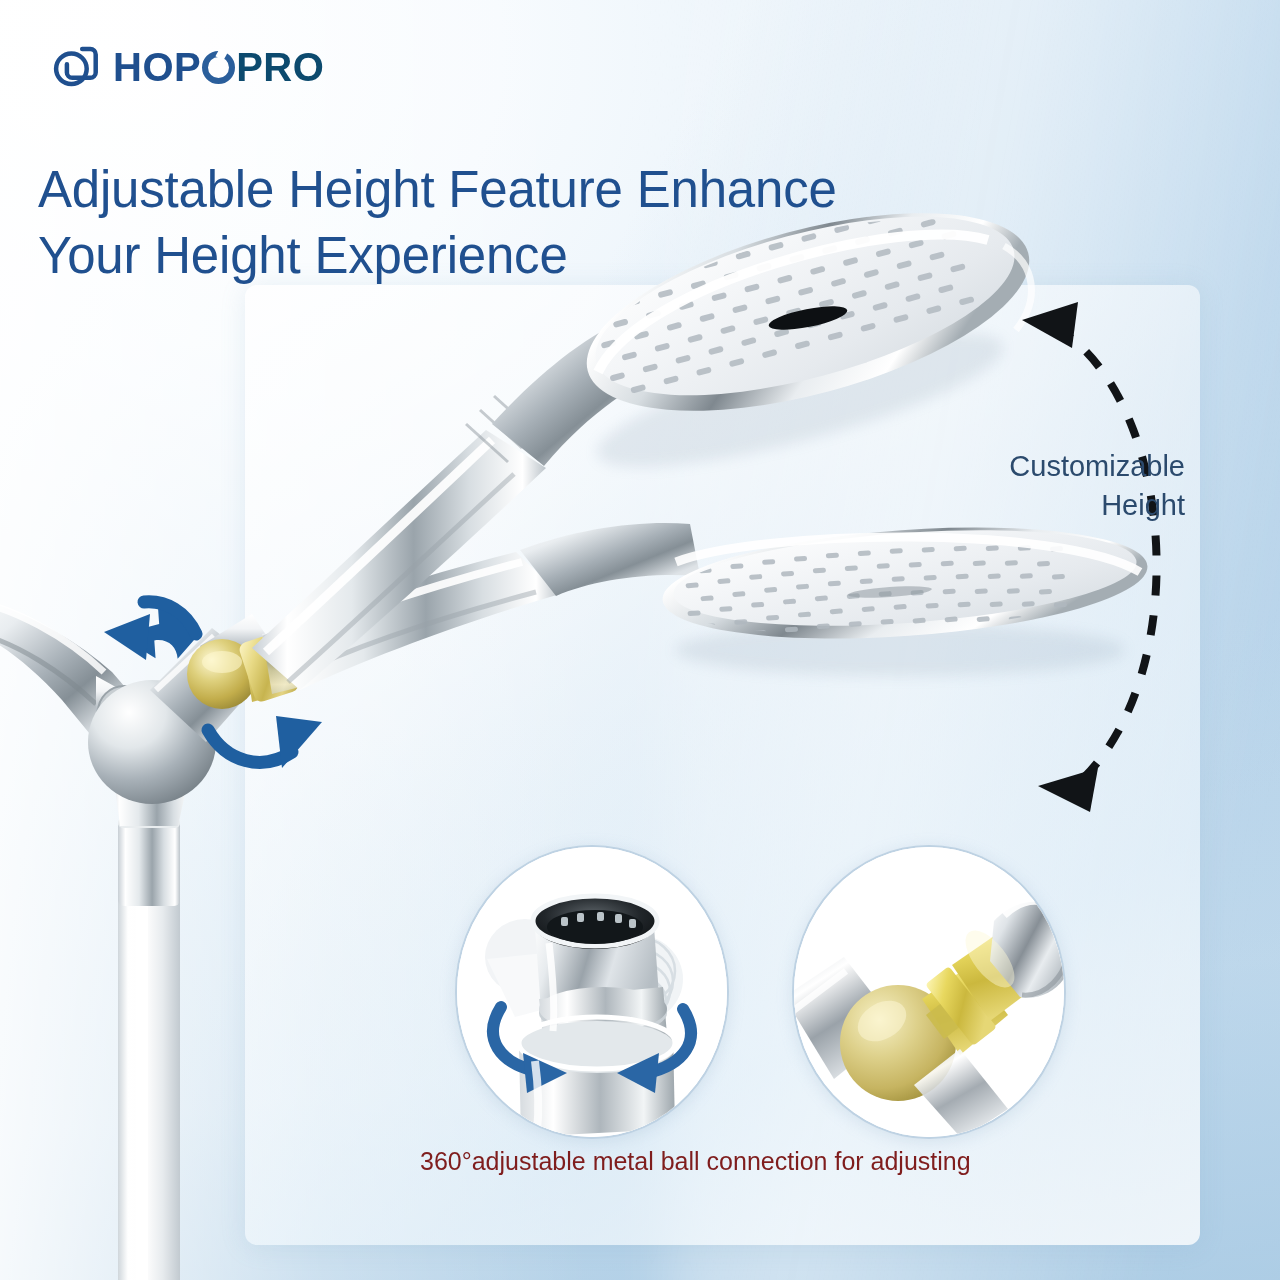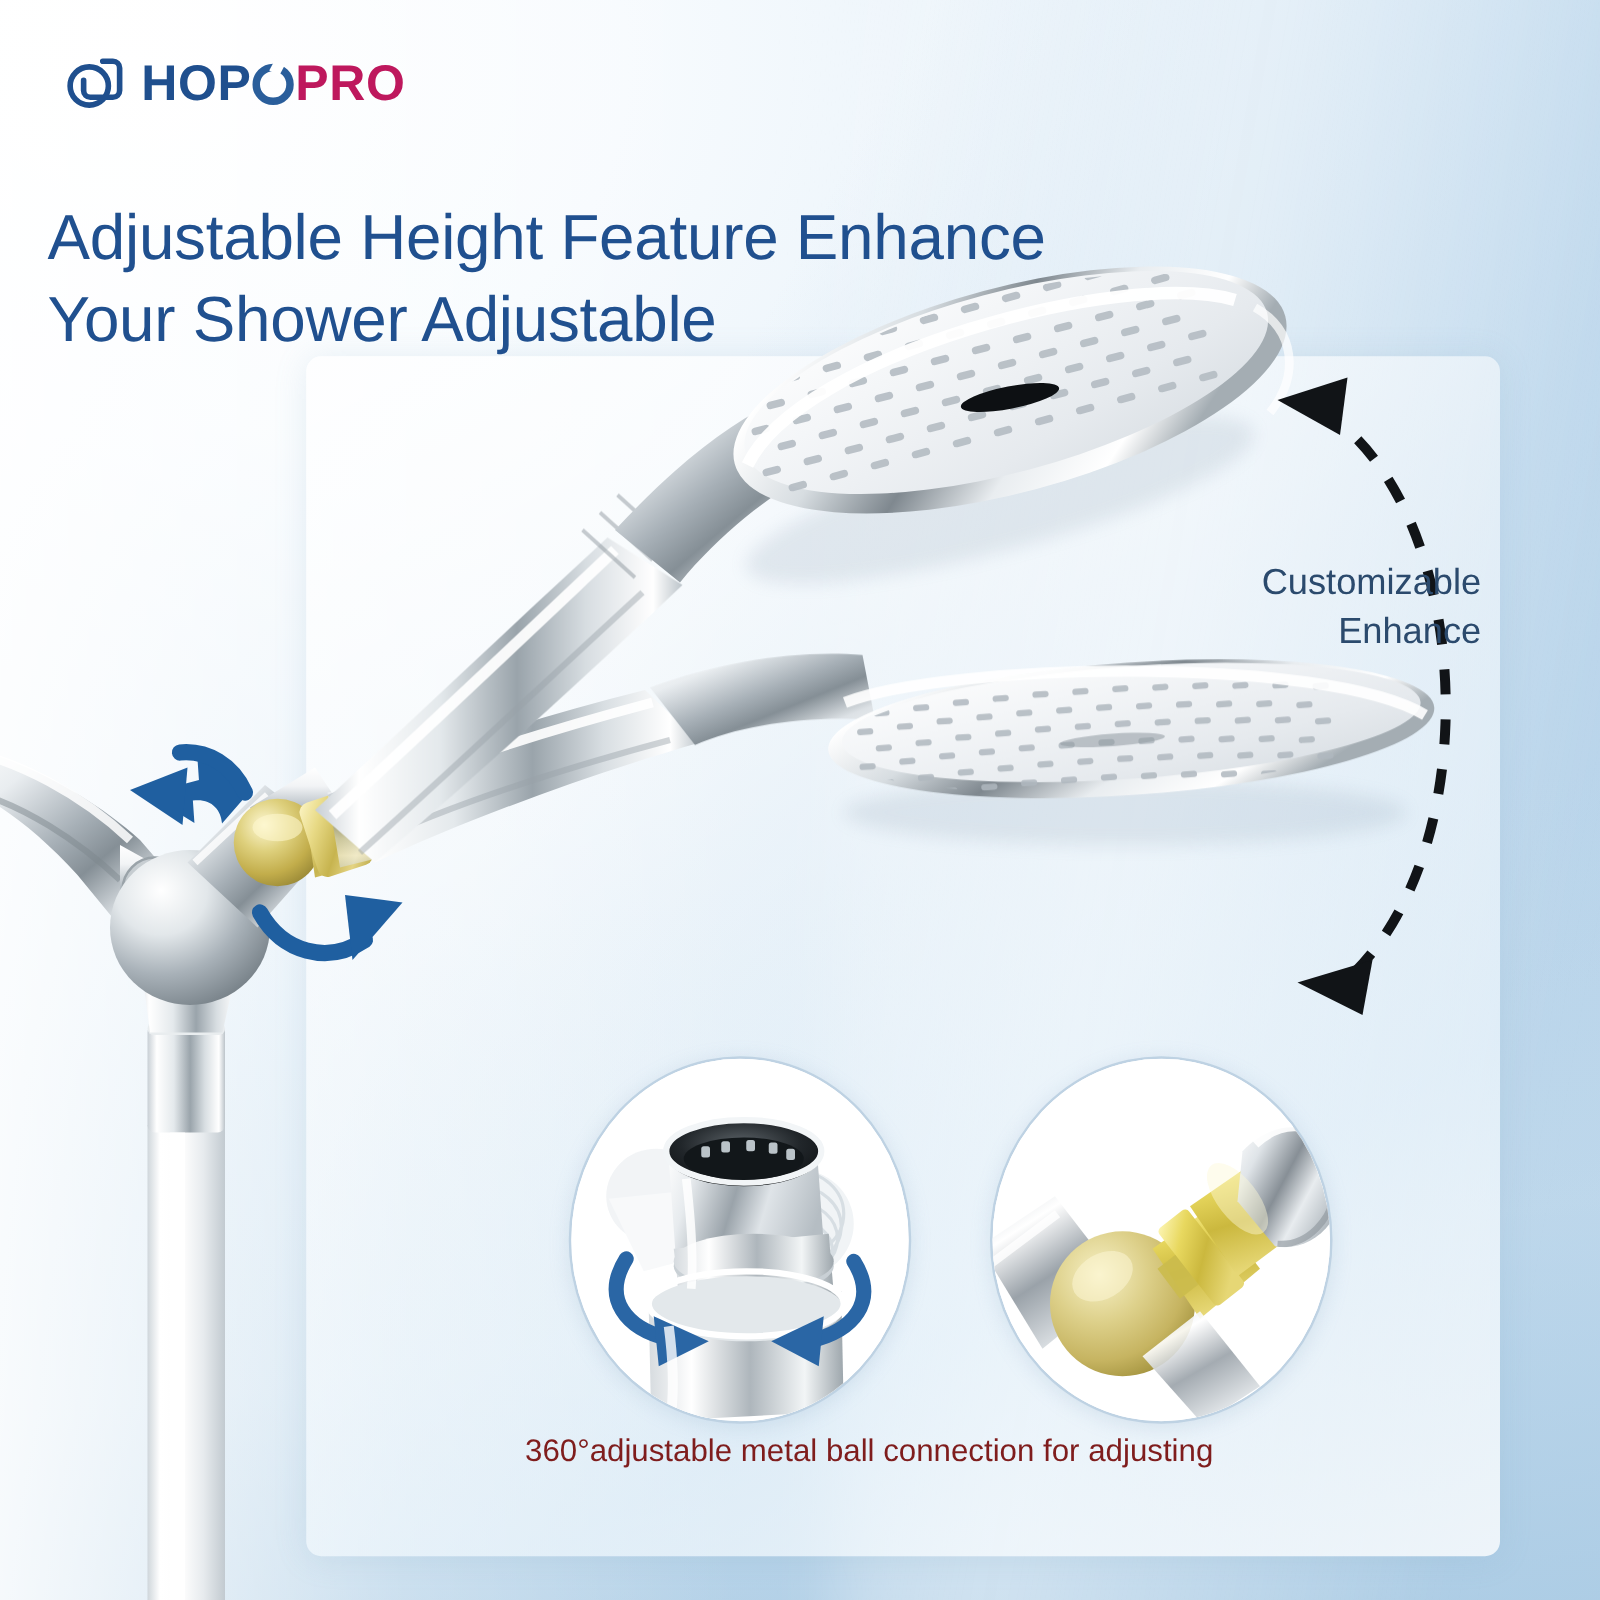--- a/index.html
+++ b/index.html
@@ -27,21 +27,21 @@
   .bg-streak{position:absolute;right:-4%;top:-14%;width:52%;height:130%;
     background:linear-gradient(100deg, rgba(255,255,255,0) 0%, rgba(255,255,255,.40) 40%, rgba(255,255,255,0) 78%);
     filter:blur(26px);
   }
 
   
   .logo{position:absolute;left:48px;top:40px;display:flex;align-items:center;gap:11px;}
   .logo-mark{width:54px;height:54px;flex:none;}
   .logo-word{font-size:40px;font-weight:700;letter-spacing:.5px;line-height:1;
     color:#1f4f8e;display:flex;align-items:center;}
-  .logo-word .seg-b{color:#be185d;}
+  .logo-word .seg-b{color:#0c4a6e;}
   .logo-o-ring{display:inline-block;width:33px;height:33px;border:6px solid #2a5e9b;border-radius:50%;
     position:relative;margin:0 1px;box-sizing:border-box;}
   .logo-o-ring::after{content:"";position:absolute;right:3px;top:-7px;width:9px;height:9px;
     background:#ffffff;transform:rotate(28deg);}
 
   
   .headline{position:absolute;left:38px;top:123px;width:1010px;
     font-size:51px;font-weight:400;line-height:1.30;color:#20508f;
     letter-spacing:-.2px;}
   .headline span{display:block;}
@@ -95,21 +95,21 @@
     <div class="logo-word">
       <span>H</span>
       <span>OP</span>
       <i class="logo-o-ring"></i>
       <span class="seg-b">PRO</span>
     </div>
   </div>
 
   <h1 class="headline">
     <span>Adjustable Height Feature Enhance</span>
-    <span>Your Shower Adjustable</span>
+    <span>Your Height Experience</span>
   </h1>
 
   <svg class="art" viewBox="0 0 1280 1280">
     <defs>
 
       <linearGradient id="chrome" x1="0" y1="0" x2="0" y2="1">
         <stop offset="0%" stop-color="#ffffff"></stop>
         <stop offset="18%" stop-color="#f2f4f6"></stop>
         <stop offset="38%" stop-color="#b9c1c7"></stop>
         <stop offset="52%" stop-color="#8e989f"></stop>
@@ -340,21 +340,21 @@
 
     <g>
       <path d="M1055 327 C 1180 400 1195 690 1070 790" fill="none" stroke="#111417" stroke-width="8" stroke-dasharray="20 20" stroke-linecap="butt"></path>
       <path d="M1022 320 L1078 302 L1072 348 Z" fill="#111417"></path>
       <path d="M1038 786 L1098 768 L1090 812 Z" fill="#111417"></path>
     </g>
   </svg>
 
   <div class="cust-height">
     <span>Customizable</span>
-    <span>Enhance</span>
+    <span>Height</span>
   </div>
 
   <div class="inset inset-left">
     <svg viewBox="0 0 270 290">
       <defs>
         <linearGradient id="ic1" x1="0" y1="0" x2="1" y2="0.3">
           <stop offset="0%" stop-color="#ffffff"></stop>
           <stop offset="20%" stop-color="#e7ebee"></stop>
           <stop offset="48%" stop-color="#9aa3aa"></stop>
           <stop offset="68%" stop-color="#dfe4e8"></stop>

